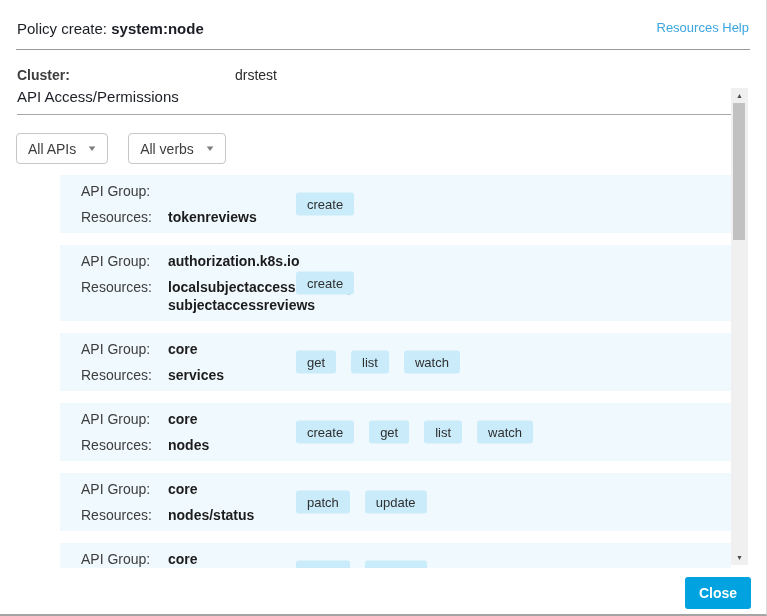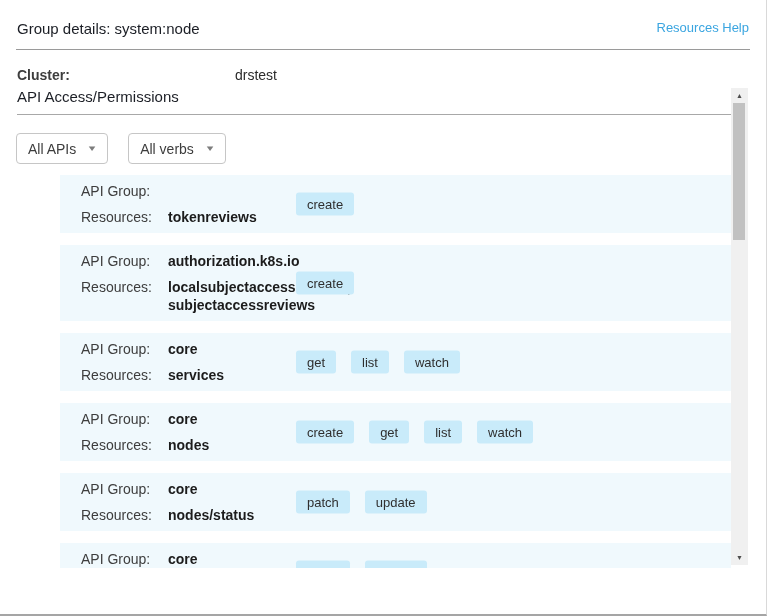--- a/index.html
+++ b/index.html
@@ -14,21 +14,21 @@
     border-bottom:2px solid #a5a5a5;
     overflow:hidden;
   }
 
   
   .modal-header {
     display:flex; justify-content:space-between; align-items:flex-start;
     padding:20px 17px 0 17px;
   }
   .modal-title { font-size:15px; color:#1b1e25; line-height:18px; }
-  .modal-title b { font-weight:normal;text-align:right; }
+  .modal-title b { font-weight:bold;text-align:right; }
   .help-link { font-size:13px; color:#3aa5e0; text-decoration:none; cursor:pointer; line-height:16px; }
   .header-divider { border-bottom:1px solid #9a9a9a; margin:11px 16px 0 16px; }
 
   
   .cluster-row { padding:17px 17px 0 17px; font-size:14px; color:#3d3d3d; }
   .cluster-label { display:inline-block; width:218px;font-weight:bold; }
   .cluster-value { color:#2b2b2b; }
 
   
   .scroll-area {
@@ -97,21 +97,21 @@
     font-size:14px; font-weight:bold;
     padding:8px 14px; cursor:pointer;
   }
 </style>
 </head>
 <body>
 
 <div class="modal">
 
   <div class="modal-header">
-    <div class="modal-title"><span>Group details: </span><b>system:node</b></div>
+    <div class="modal-title"><span>Policy create: </span><b>system:node</b></div>
     <a class="help-link">Resources Help</a>
   </div>
   <div class="header-divider"></div>
 
   <div class="cluster-row">
     <span class="cluster-label">Cluster:</span><span class="cluster-value">drstest</span>
   </div>
 
   <div class="scroll-area">
     <div class="section-title">API Access/Permissions</div>
@@ -233,14 +233,17 @@
   </div>
 </div>
   </div>
 
   <div class="scrollbar-track">
     <div class="scroll-btn up">▲</div>
     <div class="scroll-thumb"></div>
     <div class="scroll-btn down">▼</div>
   </div>
 
+  <div class="modal-footer">
+    <button class="close-btn">Close</button>
+  </div>
 
 </div>
 
 </body></html>

